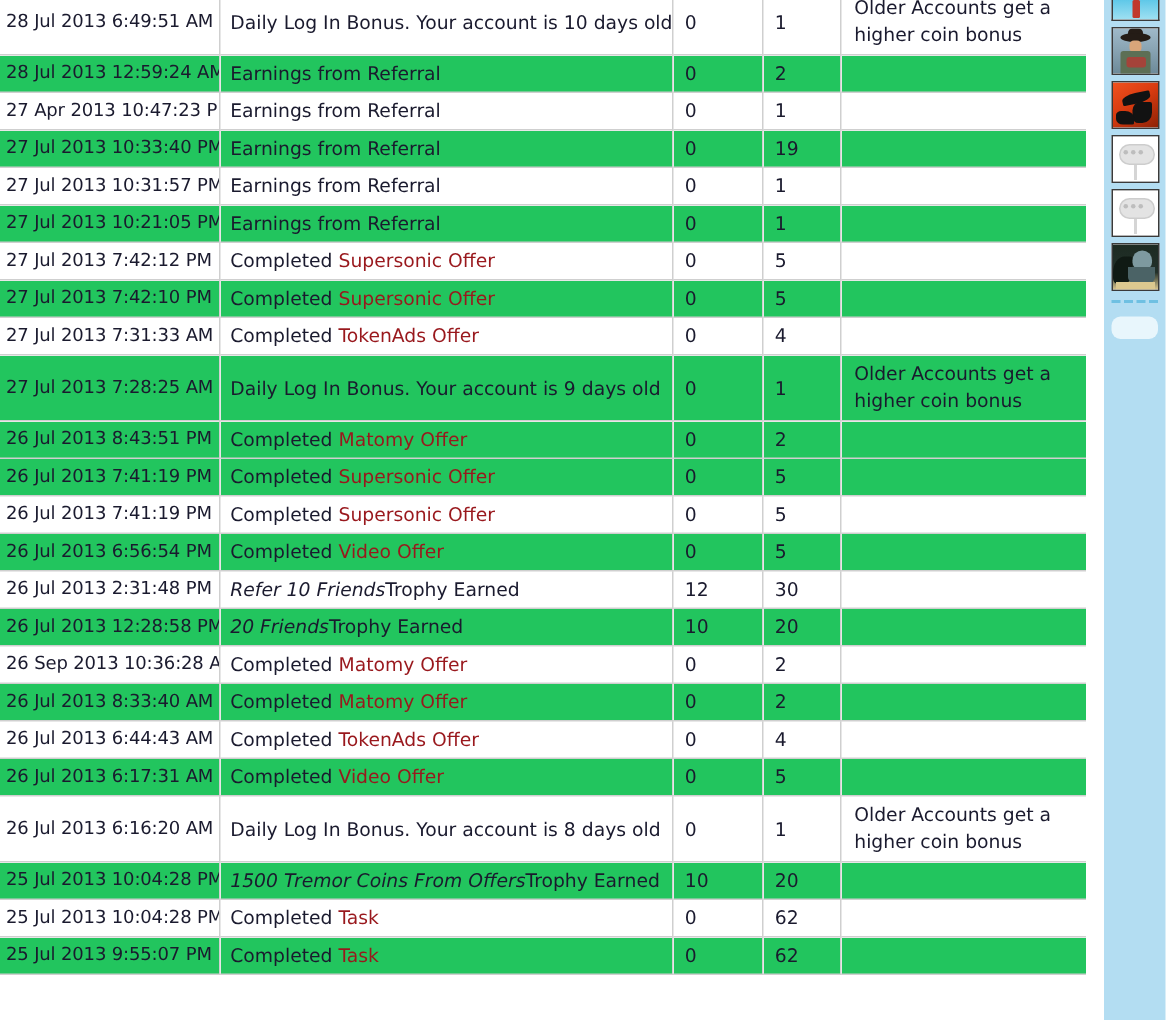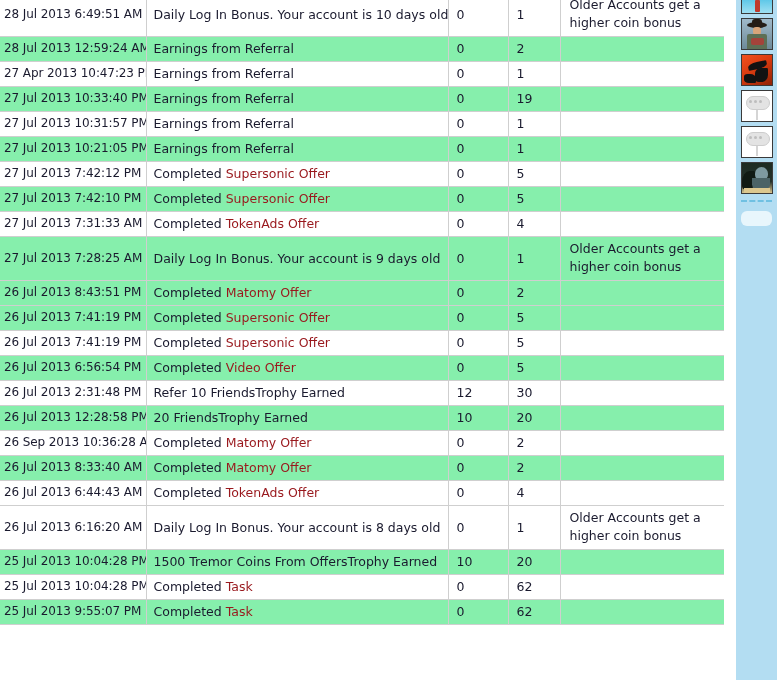--- a/index.html
+++ b/index.html
@@ -38,21 +38,21 @@
   table.log col.c-date   { width: 146px; }
   table.log col.c-desc   { width: 302px; }
   table.log col.c-gems   { width: 60px;  }
   table.log col.c-coins  { width: 52px;  }
   table.log col.c-note   { width: 164px; }
 
   table.log tr {
     background: #ffffff;
   }
   table.log tr.alt {
-    background: #86efac;
+    background: #22c55e;
   }
   table.log td {
     border-top: 1px solid #cfcfcf;
     border-bottom: 1px solid #cfcfcf;
     border-right: 1px solid #cfcfcf;
     padding: 3px 7px 4px 7px;
     font-size: 12.5px;
     line-height: 17px;
     color: #1a1a2e;
     vertical-align: middle;
@@ -82,20 +82,21 @@
     line-height: 18px;
     padding-left: 9px;
   }
   table.log tr.tall td {
     height: 44px;
   }
   table.log td.cell-desc .lnk {
     color: #99181d;
   }
   table.log td.cell-desc .trophy {
+    font-style: italic;
   }
 
   
   .sidebar {
     position: absolute;
     left: 736px;
     top: 0;
     width: 41px;
     height: 680px;
     background: #b3ddf2;
@@ -353,20 +354,27 @@
             <td class="cell-coins">2</td>
             <td class="cell-note"></td>
           </tr>
           <tr>
             <td class="cell-date">26 Jul 2013 6:44:43 AM</td>
             <td class="cell-desc"><span>Completed </span><span class="lnk">TokenAds Offer</span></td>
             <td class="cell-gems">0</td>
             <td class="cell-coins">4</td>
             <td class="cell-note"></td>
           </tr>
+          <tr class="alt">
+            <td class="cell-date">26 Jul 2013 6:17:31 AM</td>
+            <td class="cell-desc"><span>Completed </span><span class="lnk">Video Offer</span></td>
+            <td class="cell-gems">0</td>
+            <td class="cell-coins">5</td>
+            <td class="cell-note"></td>
+          </tr>
           <tr class=" tall">
             <td class="cell-date">26 Jul 2013 6:16:20 AM</td>
             <td class="cell-desc"><span>Daily Log In Bonus. Your account is 8 days old</span></td>
             <td class="cell-gems">0</td>
             <td class="cell-coins">1</td>
             <td class="cell-note">Older Accounts get a higher coin bonus</td>
           </tr>
           <tr class="alt">
             <td class="cell-date">25 Jul 2013 10:04:28 PM</td>
             <td class="cell-desc"><span class="trophy">1500 Tremor Coins From Offers</span><span>Trophy Earned</span></td>

